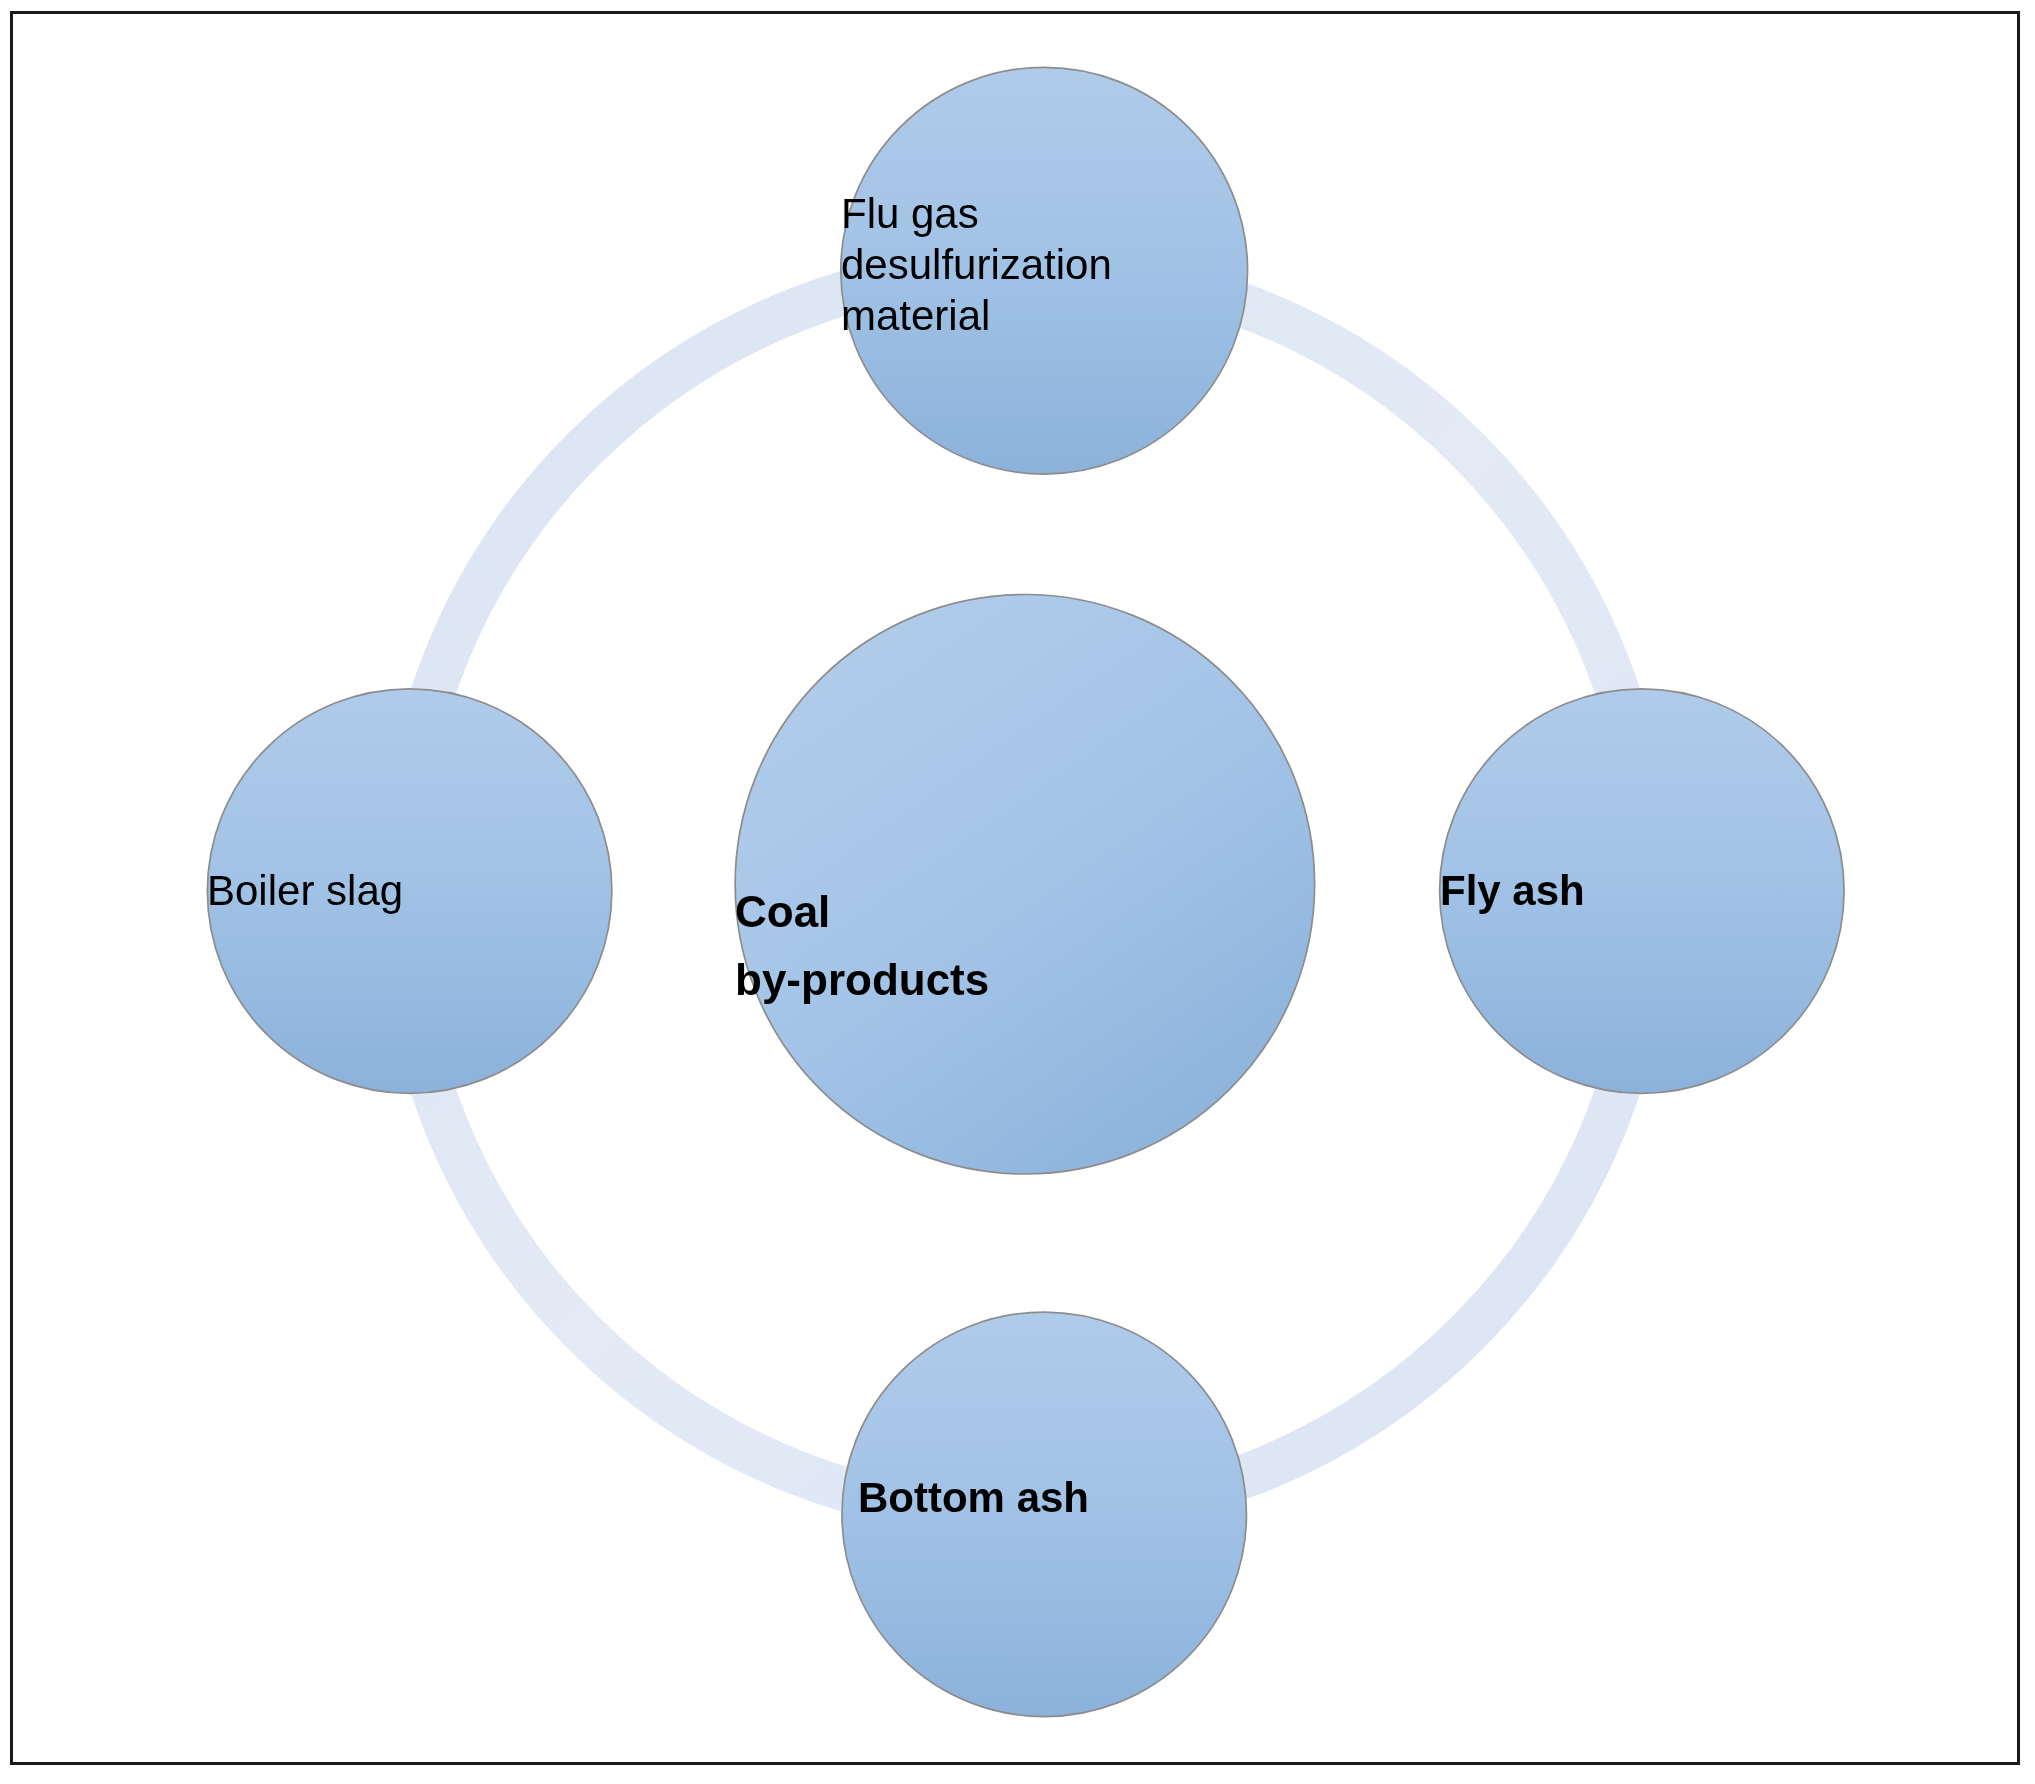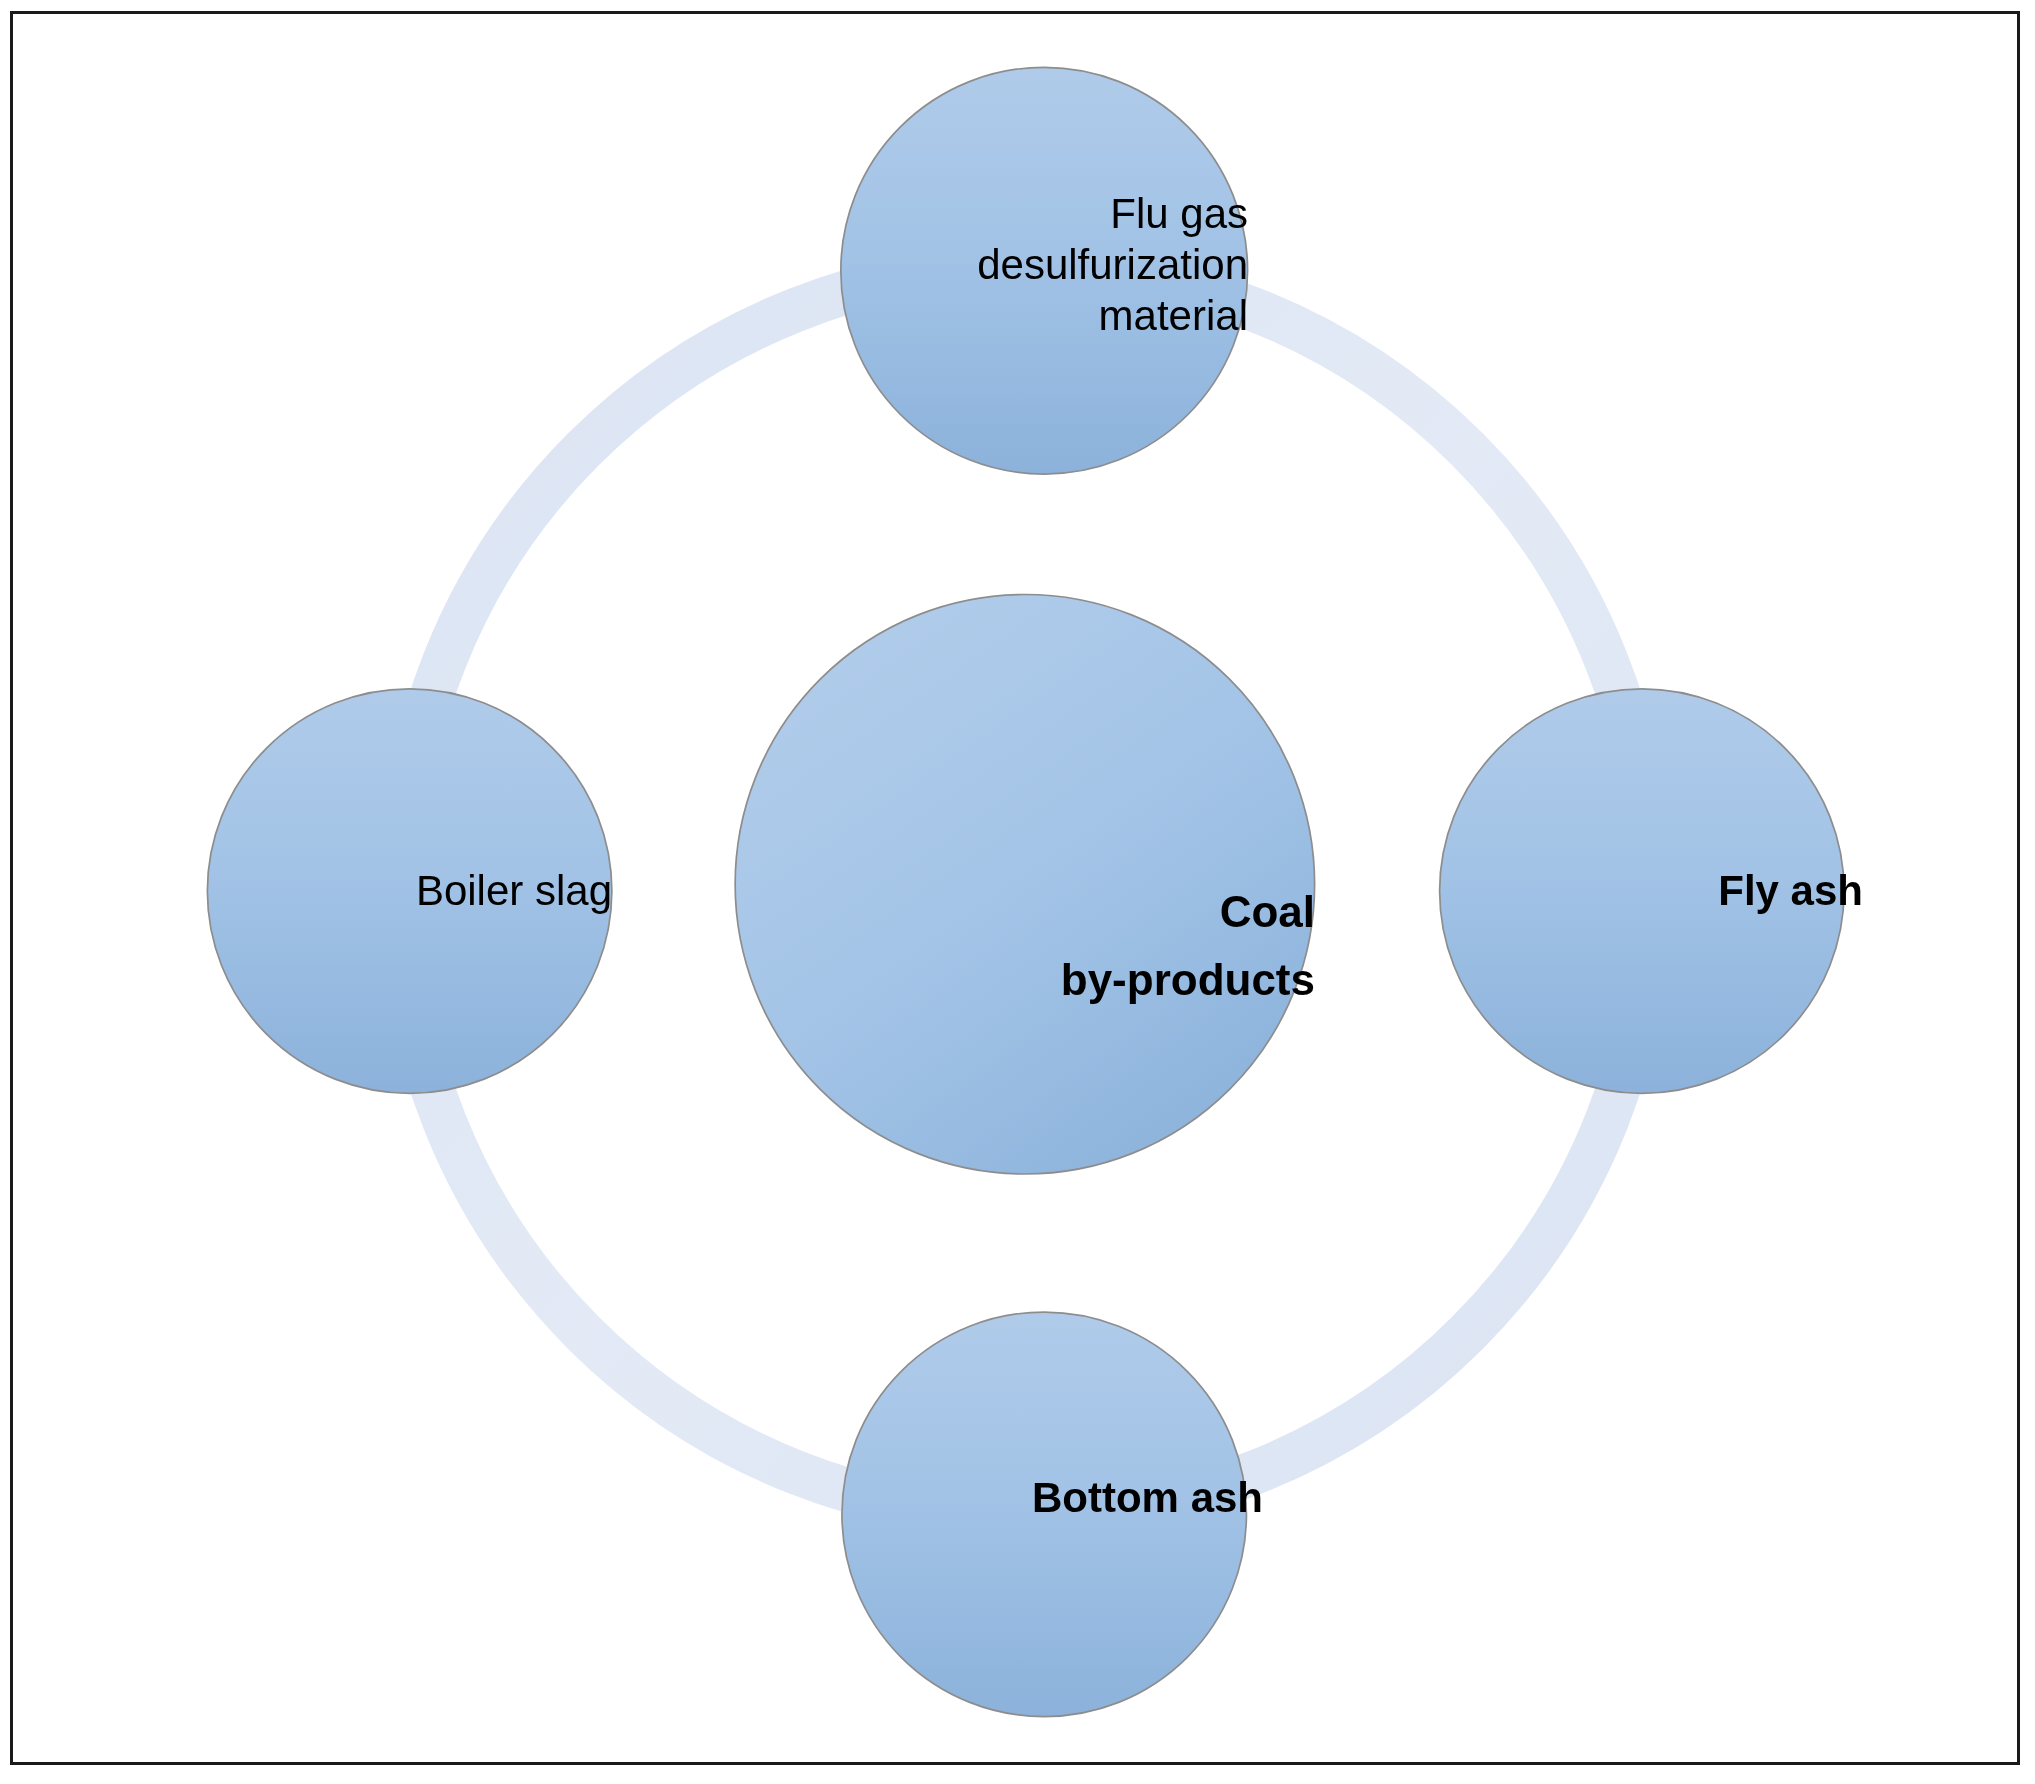--- a/index.html
+++ b/index.html
@@ -37,21 +37,21 @@
   #stage {
     position: absolute;
     left: 0;
     top: 0;
     width: 2035px;
     height: 1785px;
   }
 
   .node-label {
     position: absolute;
-    text-align: right;
+    text-align: left;
     color: #000000;
     line-height: 1.16;
     white-space: pre-line;
     pointer-events: none;
   }
 
   
   #label-center {
     left: 735px;
     top: 878px;
@@ -78,21 +78,20 @@
     font-size: 42px;
     font-weight: normal;
   }
 
   #label-right {
     left: 1440px;
     top: 867px;
     width: 405px;
     font-size: 42px;
     font-weight: bold;
-    margin-left: 18px;
   }
 
   #label-bottom {
     left: 842px;
     top: 1474px;
     width: 405px;
     font-size: 42px;
     font-weight: bold;
     padding-left: 16px;
   }

